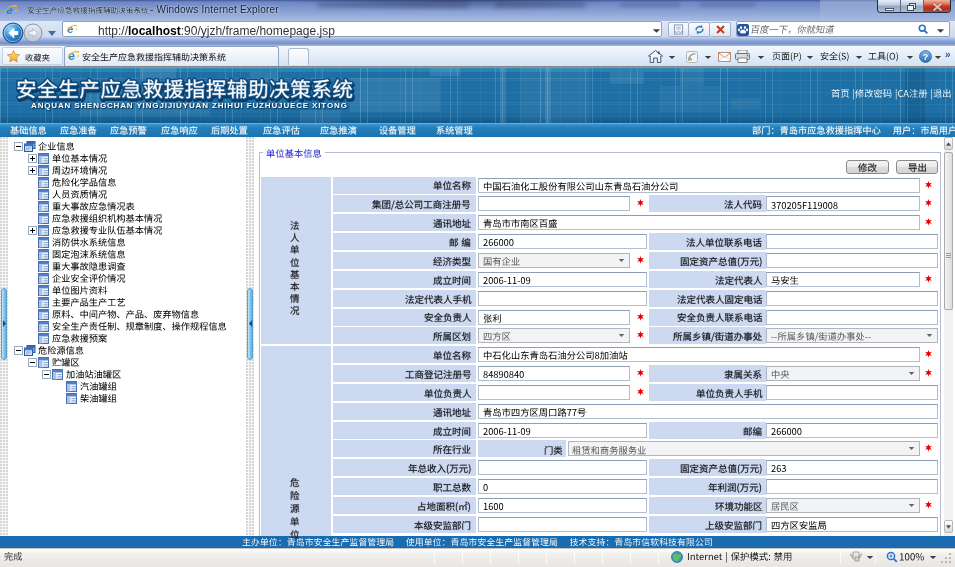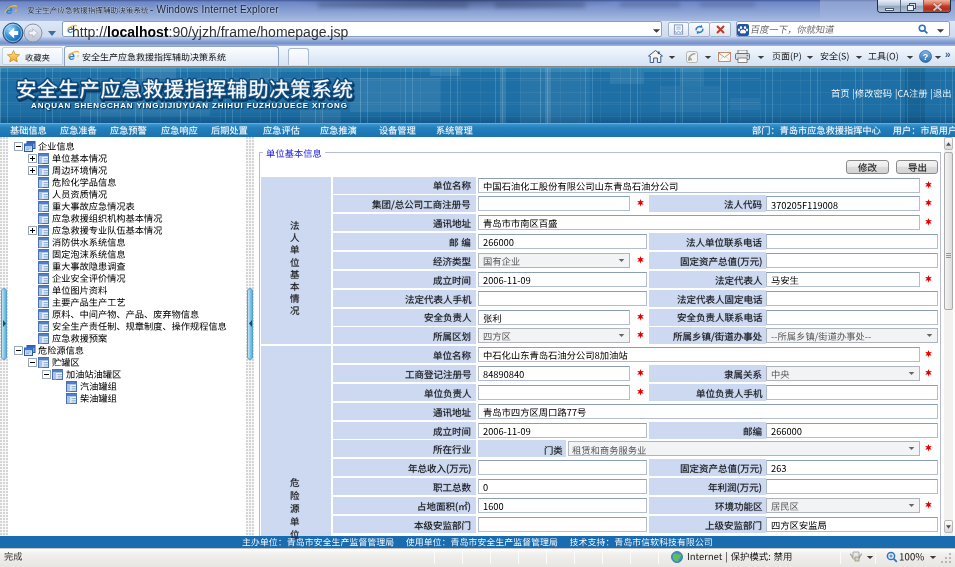--- a/index.html
+++ b/index.html
@@ -54,21 +54,21 @@
         <stop offset="1" stop-color="#b9c2d2"></stop>
       </linearGradient>
     </defs>
   </svg>
 <div class="abs" style="left:62px;top:21px;width:600px;height:16px;background:#fff;border:1px solid #8aa0c0;border-radius:2px"></div>
 <svg class="abs" style="left:66px;top:23px" width="12" height="12" viewBox="0 0 14 14">
     <text x="1.2" y="11.4" font-family="Liberation Sans" font-weight="bold" font-size="13.5" fill="#2a7fd4">e</text>
     <path d="M.6 9.4 Q2.6 3.6 9 2.2 Q13.8 1.2 12.9 4.6 Q12 2.8 8 3.8 Q3.4 5 1.6 10.2 Z" fill="#f2bc28"></path>
     <path d="M11.2 9.4 Q12.6 8.4 13.2 6.8 L11.4 6.6 Z" fill="#f2bc28"></path>
   </svg>
-<div class="abs" style="left:72px;top:24px;font-size:14px;color:#333;white-space:nowrap">http://<b style="color:#000">localhost</b>:90/yjzh/frame/homepage.jsp</div>
+<div class="abs" style="left:98px;top:24px;font-size:12px;color:#333;white-space:nowrap">http://<b style="color:#000">localhost</b>:90/yjzh/frame/homepage.jsp</div>
 <svg class="abs" style="left:652px;top:28px" width="9" height="6" viewBox="0 0 10 6">
     <path d="M1 1 L5 5 L9 1 Z" fill="#3c3c3c"></path>
   </svg>
 <div class="abs" style="left:668px;top:22px;width:21px;height:15px;border:1px solid #9fb0ca;border-radius:2px;background:linear-gradient(180deg,#fdfdfe,#dfe7f2)"></div>
 <svg class="abs" style="left:673px;top:24px" width="11" height="11" viewBox="0 0 12 12">
     <rect x="1.5" y="1" width="9" height="10" fill="#f4f8fc" stroke="#7a94b8" stroke-width="1"></rect>
     <path d="M3.5 3.5 L8.5 3.5 M3.5 5.5 L8.5 5.5" stroke="#9ab4d4" stroke-width="1"></path>
     <path d="M2 8 L4 9.5 L6 8 L8 9.5 L10 8" fill="none" stroke="#7a94b8" stroke-width="1"></path>
   </svg>
 <div class="abs" style="left:689px;top:22px;width:21px;height:15px;border:1px solid #9fb0ca;border-left:0;border-radius:2px;background:linear-gradient(180deg,#fdfdfe,#dfe7f2)"></div>

